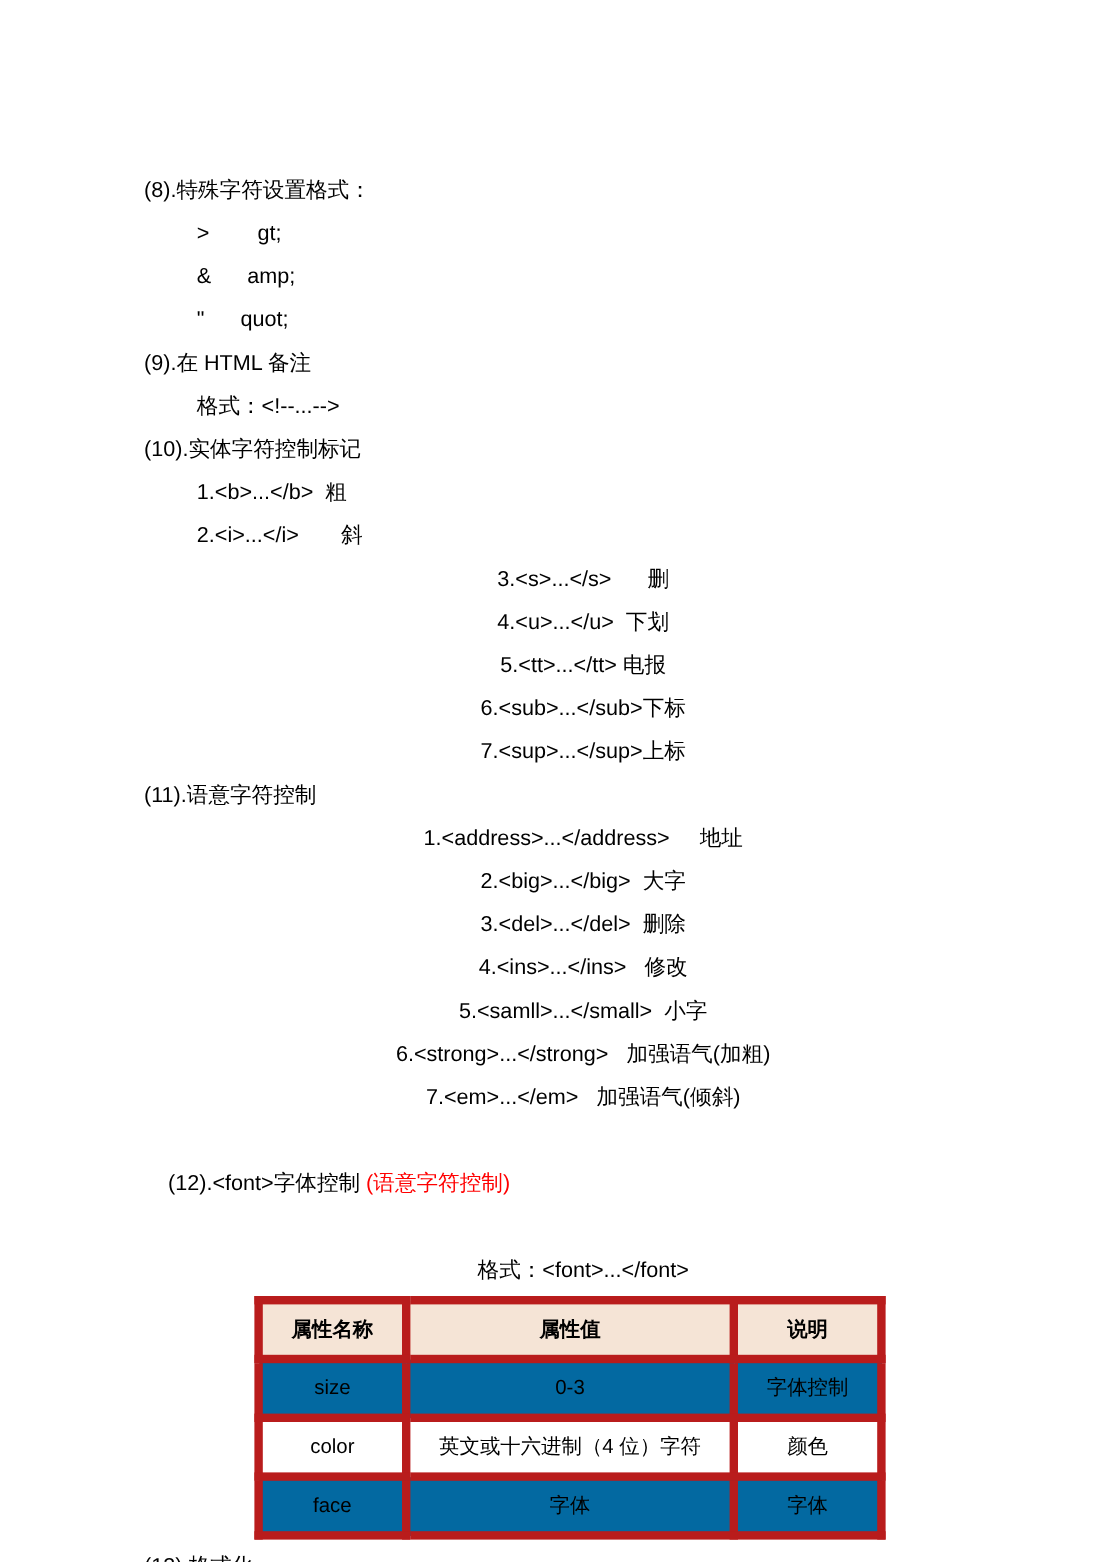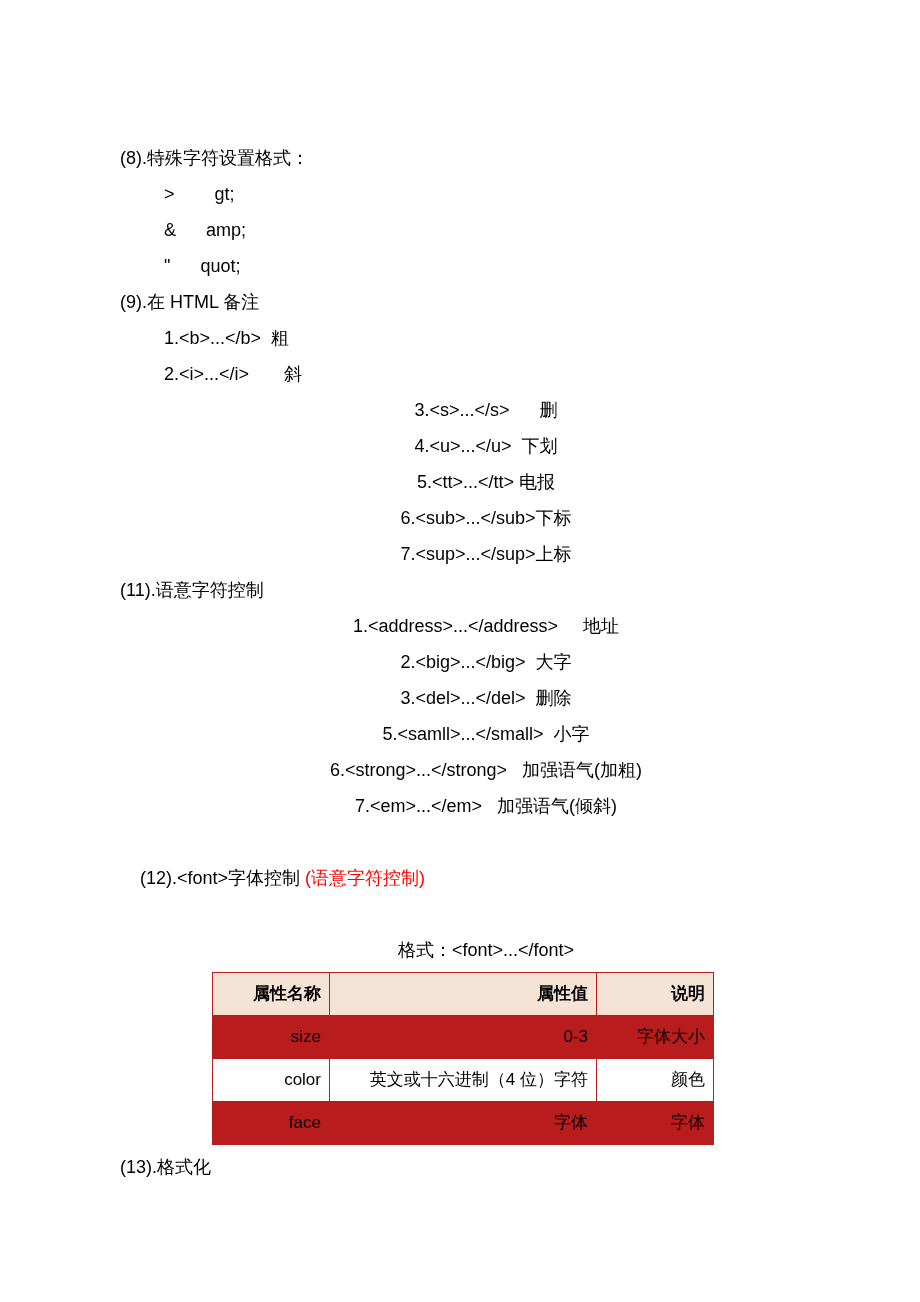--- a/index.html
+++ b/index.html
@@ -23,83 +23,86 @@
   .indent2 { padding-left: 52px; text-align: center; }
   .red { color: #ff0000; }
   table.font-table {
     border-collapse: collapse;
     margin-left: 92px;
     margin-top: 4px;
     margin-bottom: 4px;
     font-size: 17px;
   }
   table.font-table th, table.font-table td {
-    border: 1px solid #b91c1c;
+    border: 7px solid #b91c1c;
     padding: 4px 8px;
-    text-align: right;
+    text-align: center;
     vertical-align: middle;
   }
   table.font-table th {
     background: #f5e4d6;
     font-weight: bold;
   }
   table.font-table tr.odd td {
-    background: #b91c1c;
+    background: #0369a1;
   }
   table.font-table tr.even td {
     background: #ffffff;
   }
   .col-name { width: 100px; }
   .col-val  { width: 250px; }
   .col-desc { width: 100px; }
 </style>
 </head>
 <body>
 
 <div class="page">
 
   <div class="line">(8).特殊字符设置格式：</div>
   <div class="line indent1">&gt;        gt;</div>
   <div class="line indent1">&amp;      amp;</div>
   <div class="line indent1">"      quot;</div>
 
   <div class="line">(9).在 HTML 备注</div>
+  <div class="line indent1">格式：&lt;!--...--&gt;</div>
 
+  <div class="line">(10).实体字符控制标记</div>
   <div class="line indent1">1.&lt;b&gt;...&lt;/b&gt;  粗</div>
   <div class="line indent1">2.&lt;i&gt;...&lt;/i&gt;       斜</div>
   <div class="line indent2">3.&lt;s&gt;...&lt;/s&gt;      删</div>
   <div class="line indent2">4.&lt;u&gt;...&lt;/u&gt;  下划</div>
   <div class="line indent2">5.&lt;tt&gt;...&lt;/tt&gt; 电报</div>
   <div class="line indent2">6.&lt;sub&gt;...&lt;/sub&gt;下标</div>
   <div class="line indent2">7.&lt;sup&gt;...&lt;/sup&gt;上标</div>
 
   <div class="line">(11).语意字符控制</div>
   <div class="line indent2">1.&lt;address&gt;...&lt;/address&gt;     地址</div>
   <div class="line indent2">2.&lt;big&gt;...&lt;/big&gt;  大字</div>
   <div class="line indent2">3.&lt;del&gt;...&lt;/del&gt;  删除</div>
+  <div class="line indent2">4.&lt;ins&gt;...&lt;/ins&gt;   修改</div>
   <div class="line indent2">5.&lt;samll&gt;...&lt;/small&gt;  小字</div>
   <div class="line indent2">6.&lt;strong&gt;...&lt;/strong&gt;   加强语气(加粗)</div>
   <div class="line indent2">7.&lt;em&gt;...&lt;/em&gt;   加强语气(倾斜)</div>
 
   <div class="line">
     <span>(12).&lt;font&gt;字体控制 </span><span class="red">(语意字符控制)</span>
   </div>
   <div class="line indent2">格式：&lt;font&gt;...&lt;/font&gt;</div>
 
   <table class="font-table">
     <tbody>
         <tr>
       <th class="col-name">属性名称</th>
       <th class="col-val">属性值</th>
       <th class="col-desc">说明</th>
     </tr>
     <tr class="odd">
       <td>size</td>
       <td>0-3</td>
-      <td>字体大小</td>
+      <td>字体控制</td>
     </tr>
     <tr class="even">
       <td>color</td>
       <td>英文或十六进制（4 位）字符</td>
       <td>颜色</td>
     </tr>
     <tr class="odd">
       <td>face</td>
       <td>字体</td>
       <td>字体</td>

